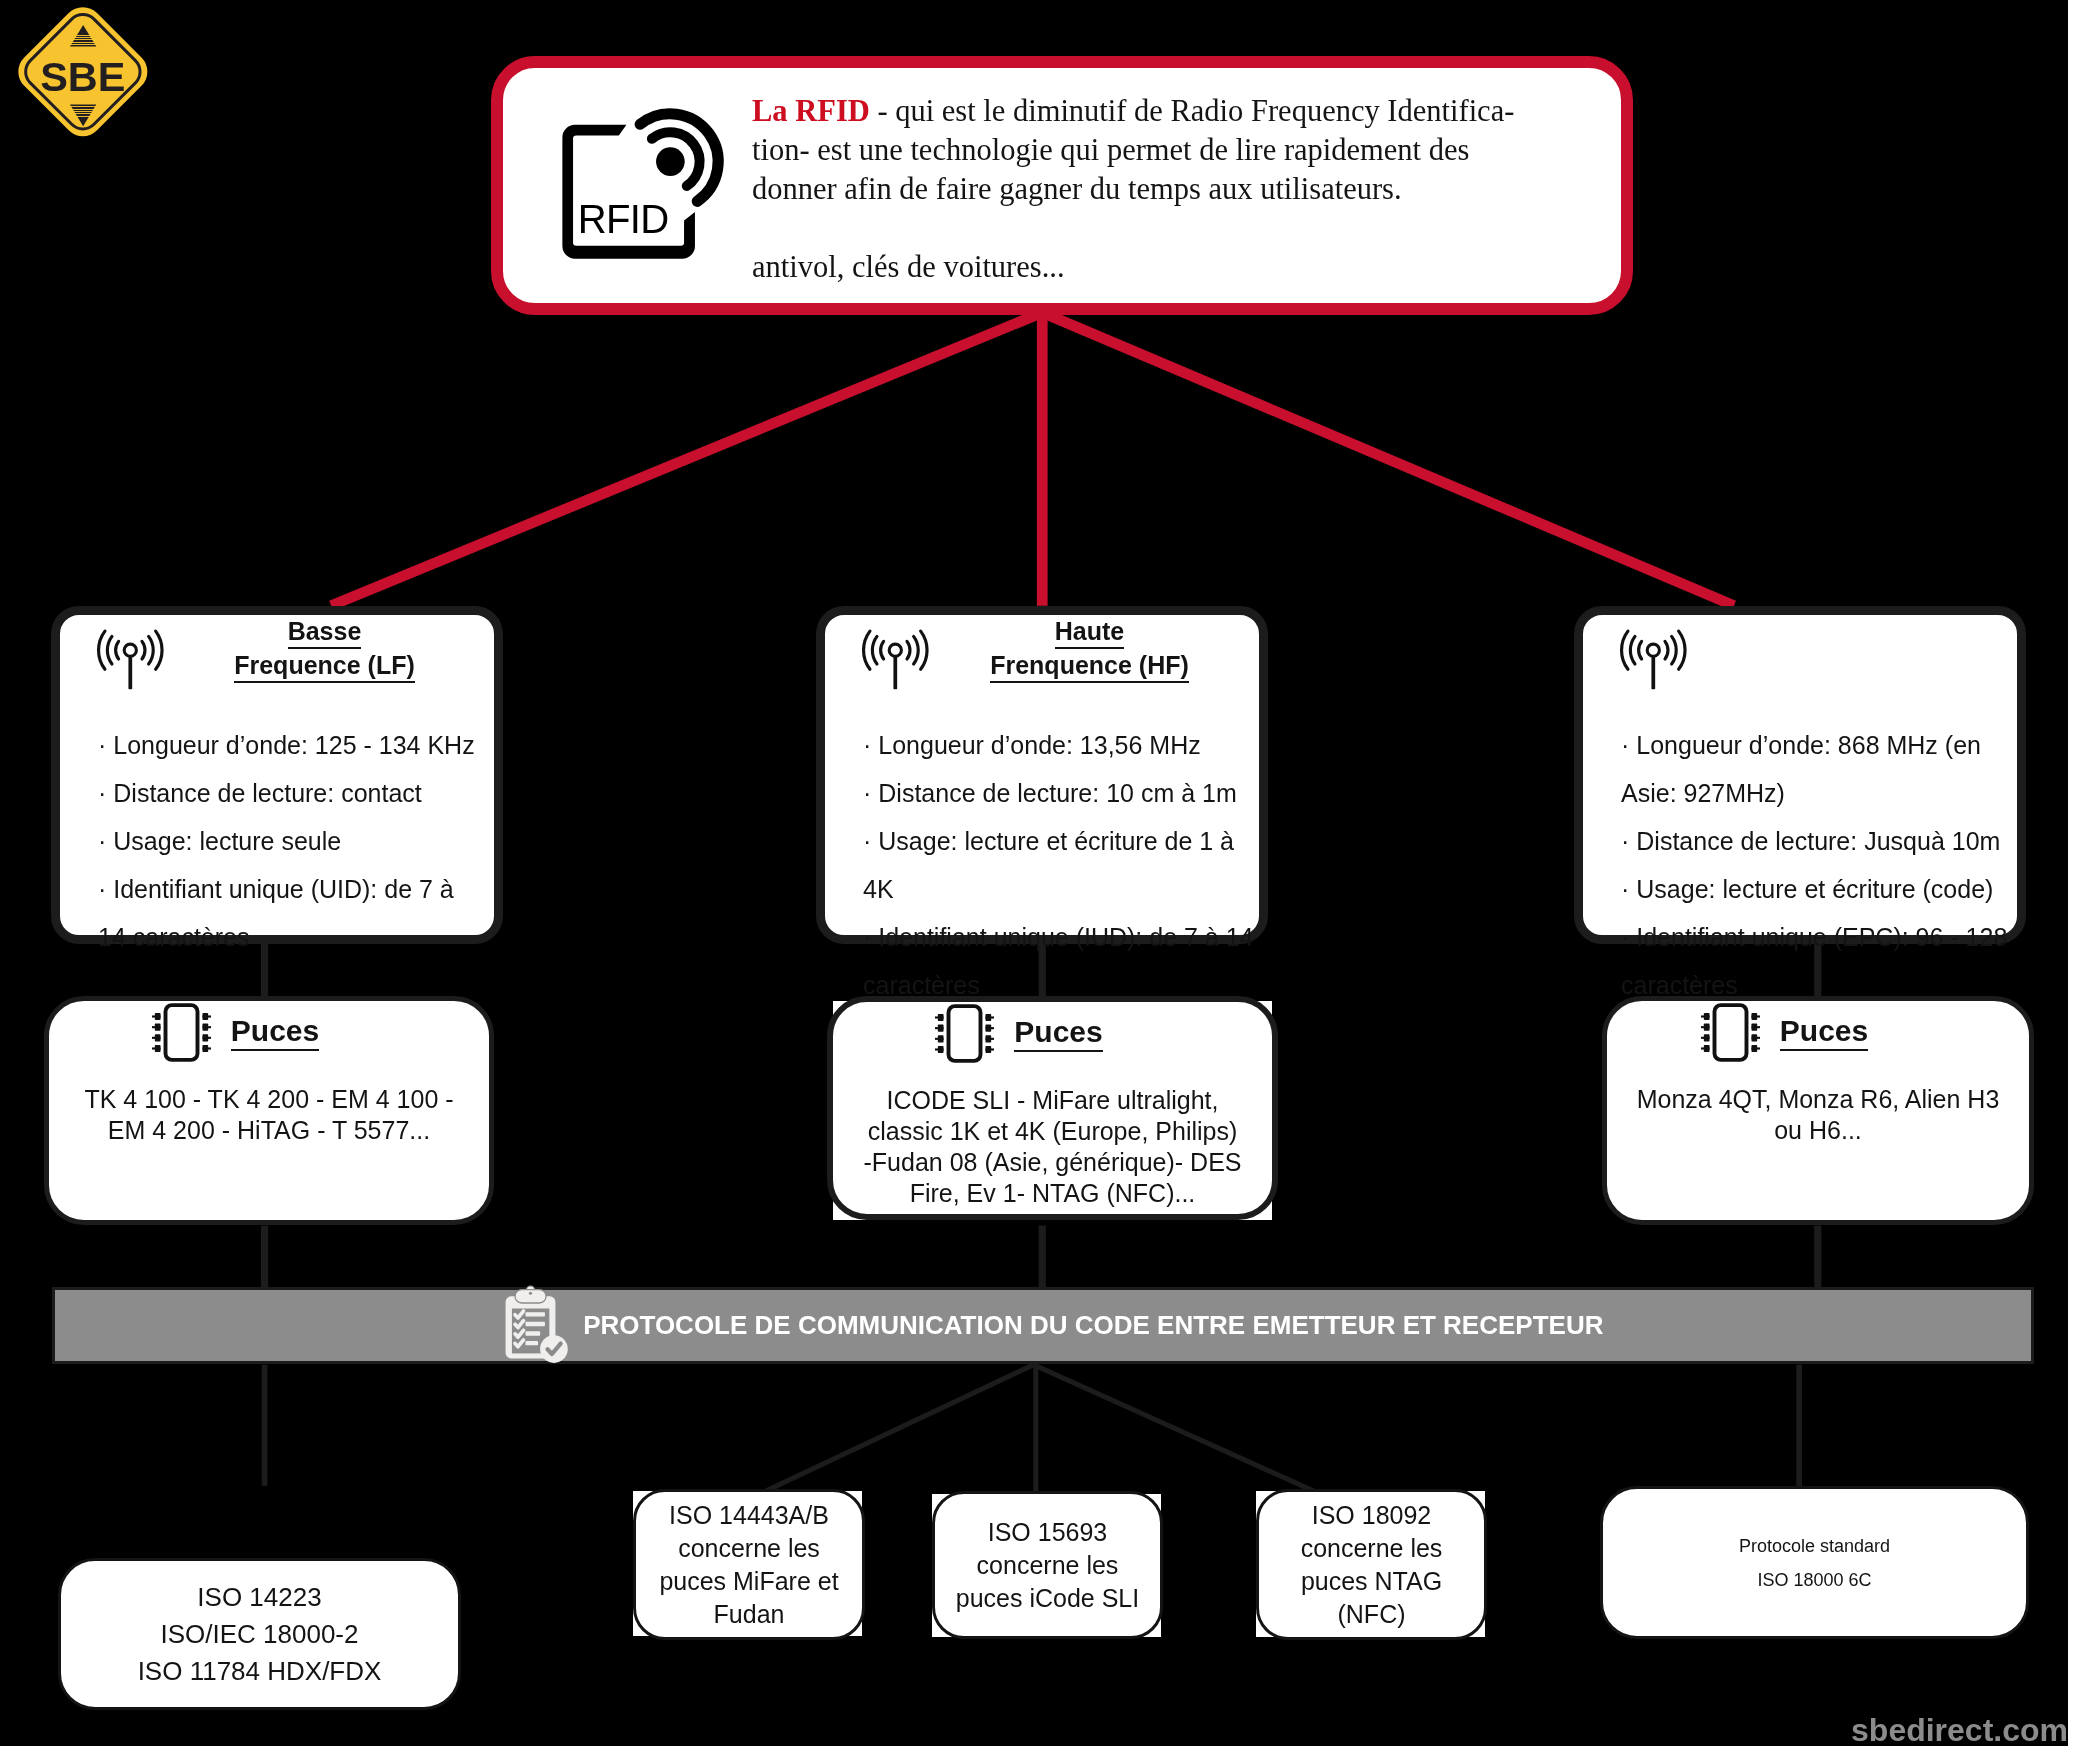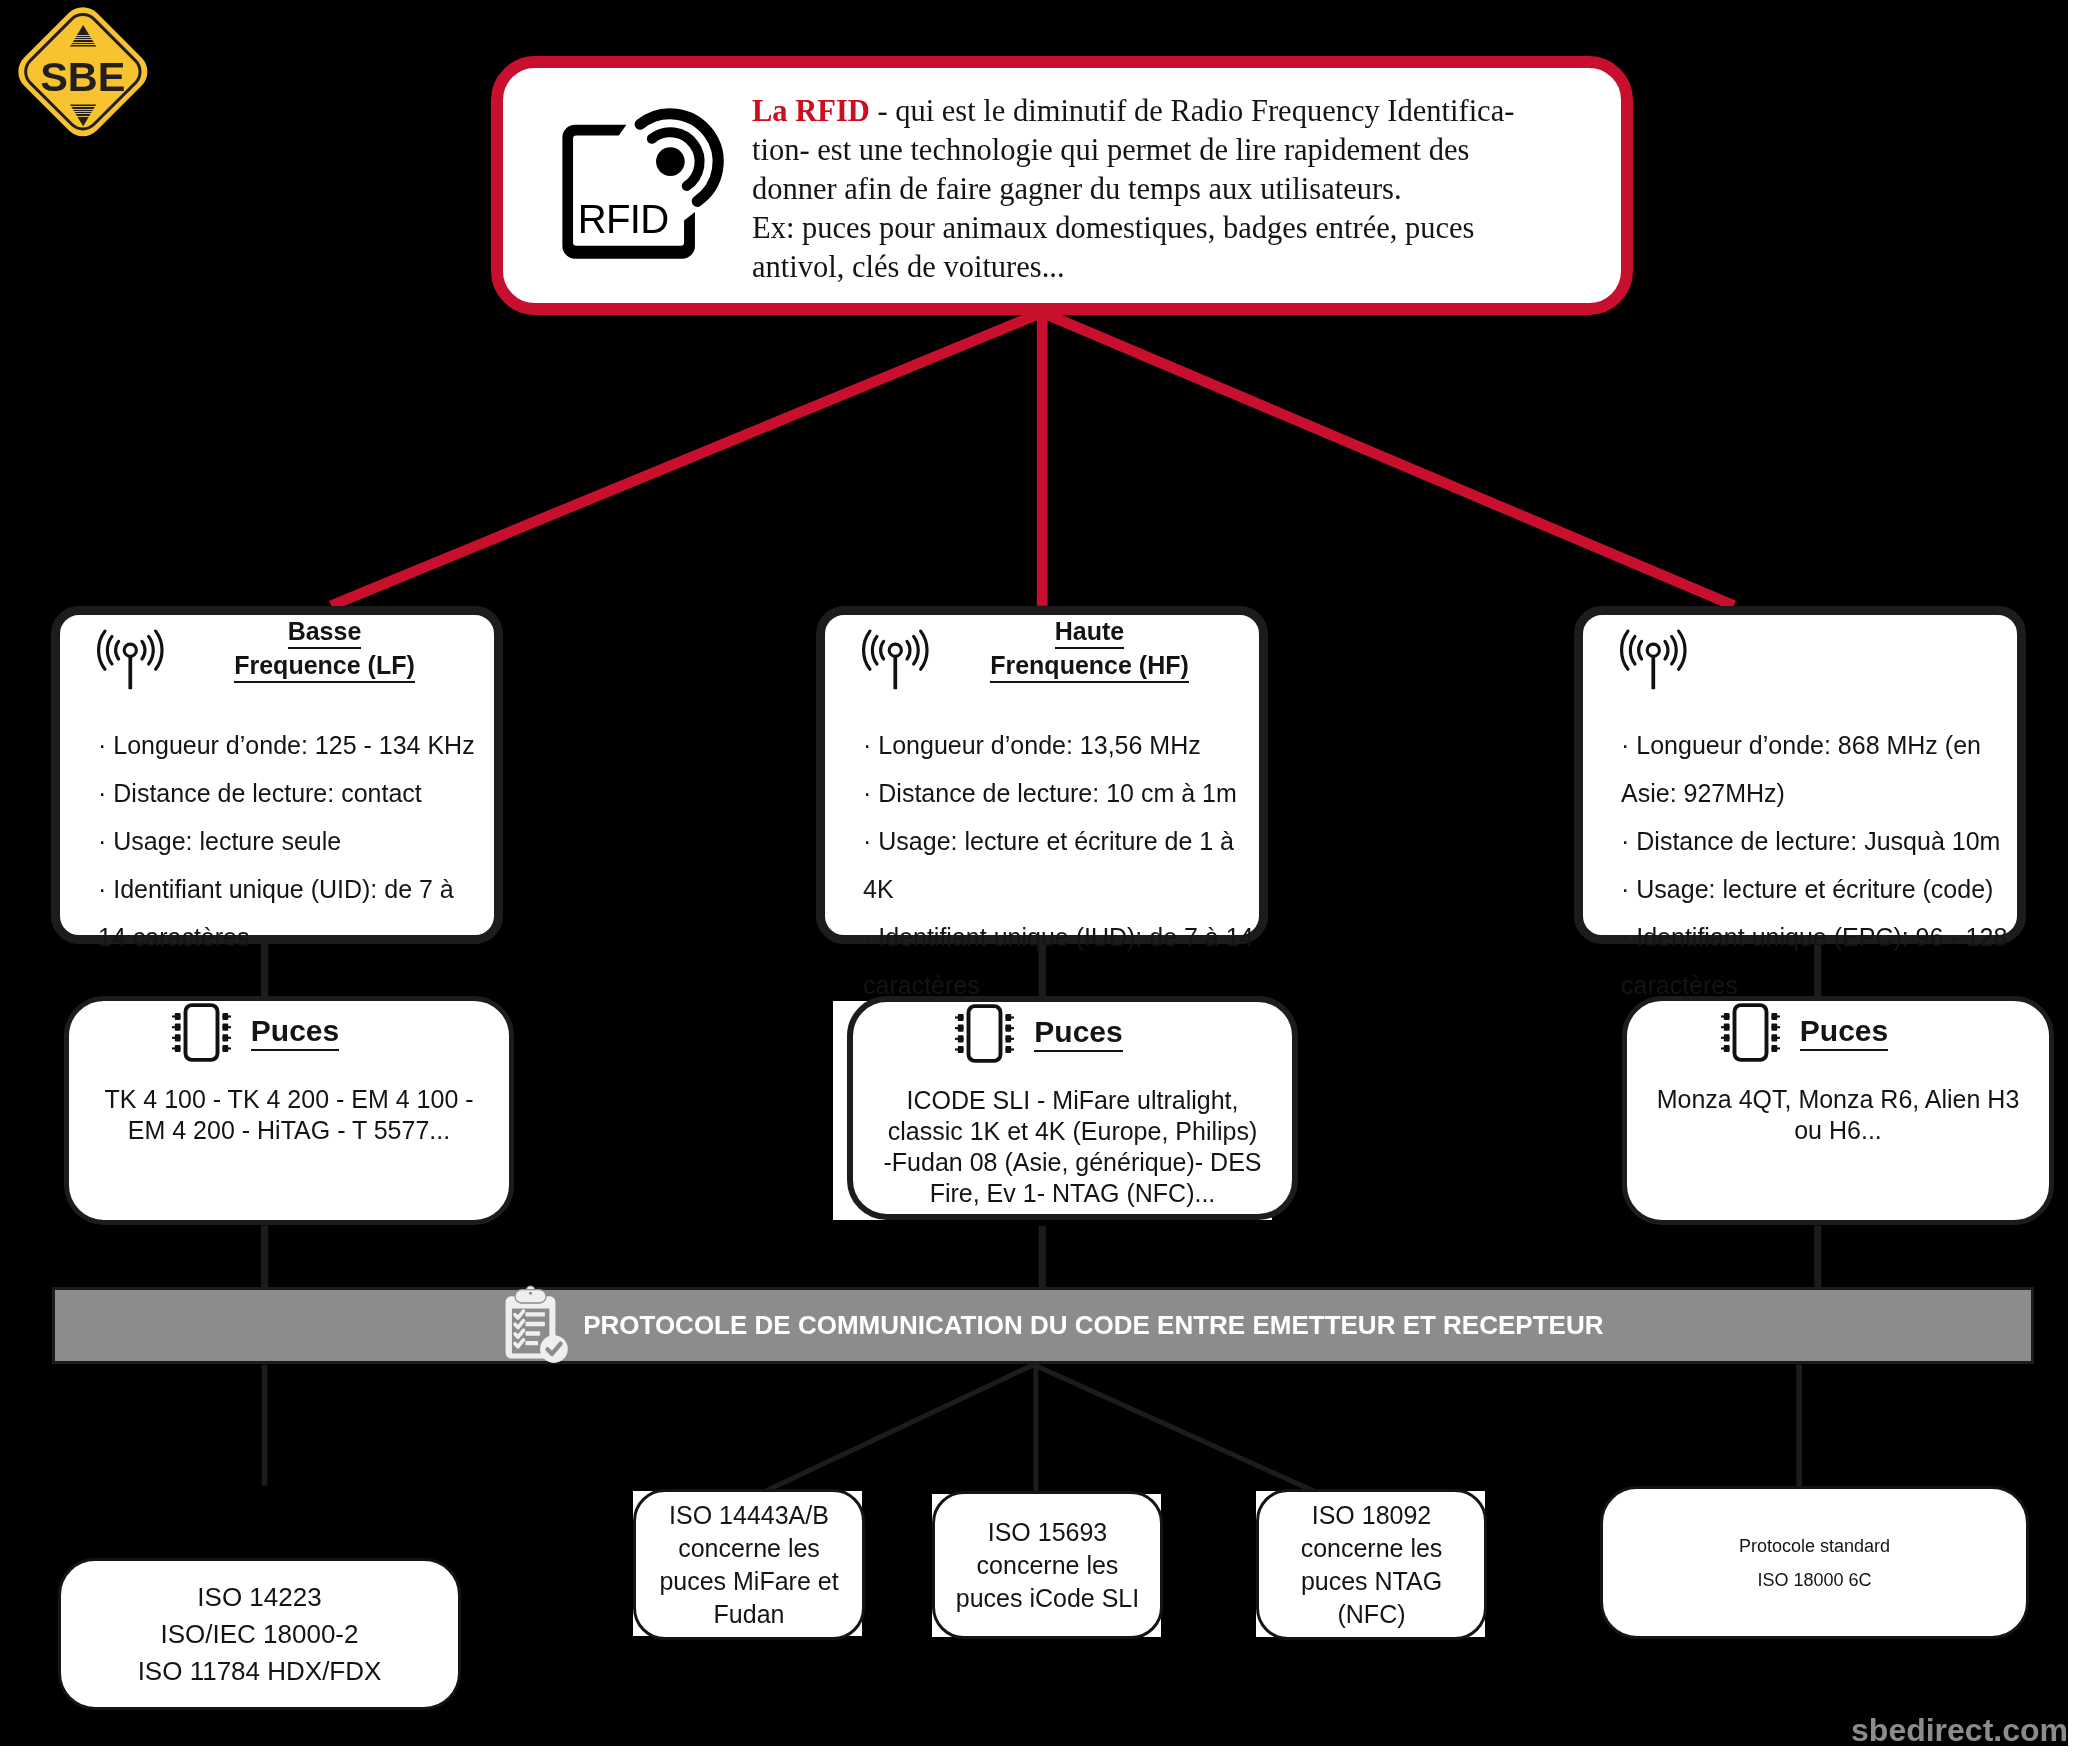--- a/index.html
+++ b/index.html
@@ -27,21 +27,21 @@
   .freq-head{display:flex;align-items:flex-start;padding:0 13px 0 29px;}
   .freq-ico{flex:0 0 auto;margin-top:-2.2px;line-height:0;}
   .freq-title{flex:1 1 auto;text-align:center;font-weight:bold;font-size:25px;line-height:32px;
     color:#141414;}
   .freq-title span{border-bottom:2.2px solid #141414;display:inline-block;}
   .freq-body{padding:21px 7.2px 0 22px;font-size:25px;line-height:32px;color:#141414;}
   .freq-body div{margin:16px;white-space:nowrap;}
 
   
   .puces{position:absolute;top:996px;width:450px;height:229px;box-sizing:border-box;
-    background:#ffffff;border:5.7px solid #1C1C1C;border-radius:40px;margin-left:20px;}
+    background:#ffffff;border:5.7px solid #1C1C1C;border-radius:40px;}
   .puces-head{position:absolute;left:0;right:67px;top:2.2px;display:flex;align-items:center;
     justify-content:center;gap:20px;}
   .puces-title{font-weight:bold;font-size:30px;color:#141414;border-bottom:2.2px solid #141414;
     line-height:1.00;padding-bottom:2.9px;}
   .puces-body{position:absolute;left:0;right:0;top:83px;text-align:center;font-size:25px;
     line-height:1.245;color:#141414;}
   .puces-body div{white-space:nowrap;}
   .wbg{position:absolute;background:#ffffff;}
 
   
@@ -135,21 +135,21 @@
         <circle cx="155.4" cy="86" r="20" fill="#000"></circle>
         <path d="M 129.6 54.1 A 41 41 0 1 1 178.3 120" stroke="#000" stroke-width="14" fill="none" stroke-linecap="round"></path>
         <path d="M 113.2 33.9 A 67 67 0 1 1 192.9 141.5" stroke="#000" stroke-width="15.5" fill="none" stroke-linecap="round"></path>
         <text x="26" y="185" font-family="Liberation Sans, sans-serif" font-size="56" fill="#000" letter-spacing="-1">RFID</text>
       </svg>
     </div>
     <div class="intro-text">
       <b>La RFID</b><span> - qui est le diminutif de Radio Frequency Identifica-</span><br>
       <span>tion- est une technologie qui permet de lire rapidement des</span><br>
       <span>donner afin de faire gagner du temps aux utilisateurs.</span><br>
-      <span>Ex: puces pour animaux domestiques, badges entrée, puces</span><br>
+      <br>
       <span>antivol, clés de voitures...</span>
     </div>
   </div>
 
   <div class="freq" style="left:51px">
     <div class="freq-head">
       <div class="freq-ico">
         <svg width="79" height="79" viewBox="0 0 110 110">
           <circle cx="57.5" cy="51.8" r="8.5" fill="none" stroke="#111" stroke-width="4.3"></circle>
           <rect x="54.9" y="60.3" width="5.2" height="45.7" fill="#111" rx="1"></rect>

